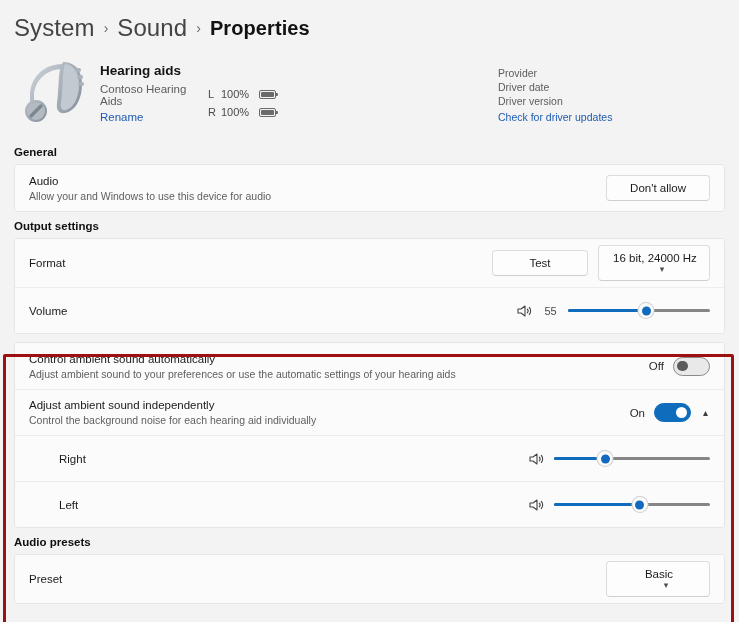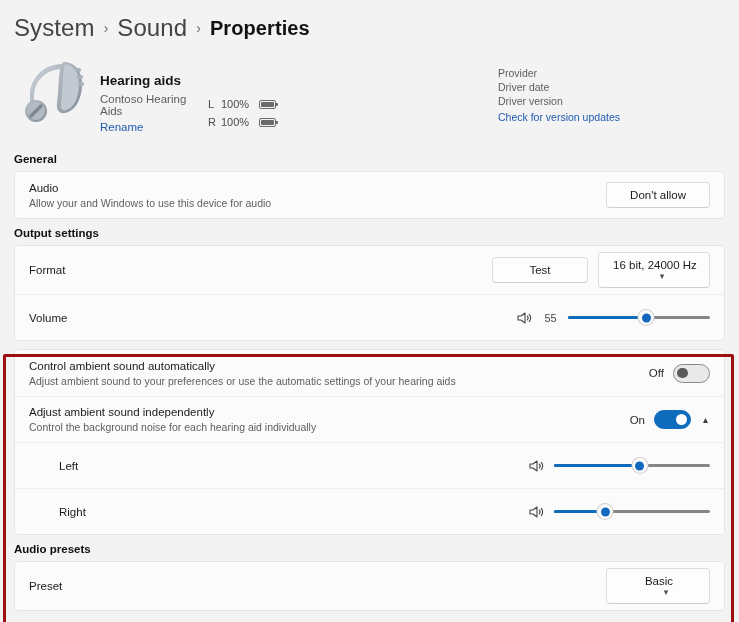--- a/index.html
+++ b/index.html
@@ -15,21 +15,21 @@
   
   .breadcrumb { display: flex; align-items: center; gap: 9px; padding: 14px 0 10px 0; }
   .crumb-link { font-size: 24px; color: #444; letter-spacing: .1px; }
   .crumb-sep { font-size: 14px; color: #6a6a6a; }
   .crumb-current { font-size: 20px; font-weight: bold; color: #121212; letter-spacing: .1px; }
 
   
   .device { display: flex; align-items: flex-start; padding: 4px 0 12px 4px; }
   .device-icon { width: 74px; height: 70px; flex: 0 0 74px; position: relative; }
   .device-info { margin-left: 8px; padding-top: 7px; }
-  .device-name { font-size: 13.5px; font-weight: bold; color: #151515; margin-top: 10px; }
+  .device-name { font-size: 13.5px; font-weight: bold; color: #151515; }
   .device-sub-row { display: flex; align-items: center; margin-top: 5px; }
   .device-model { font-size: 11.5px; color: #5d5d5d; width: 108px; }
   .device-rename { font-size: 11.5px; color: #1f5bb0; text-decoration: none; width: 108px; display: block; margin-top: 4px; }
   .batt-row { display: flex; align-items: center; gap: 6px; font-size: 11px; color: #4a4a4a; }
   .batt-ch { width: 7px; }
   .batt-pct { width: 32px; }
   .batt-icon { display: inline-block; width: 17px; height: 9px; border: 1.2px solid #6a6a6a;
                border-radius: 2px; position: relative; padding: 1px; }
   .batt-icon i { display: block; height: 100%; background: #6a6a6a; border-radius: 1px; }
   .batt-icon::after { content:""; position: absolute; right: -3px; top: 2.2px; width: 2px; height: 3.6px;
@@ -152,21 +152,21 @@
           </div>
         </div>
       </div>
     </div>
   </div>
 
   <div class="driver-block">
     <div class="driver-line">Provider</div>
     <div class="driver-line">Driver date</div>
     <div class="driver-line">Driver version</div>
-    <a class="driver-link" href="#">Check for version updates</a>
+    <a class="driver-link" href="#">Check for driver updates</a>
   </div>
 
   <div class="section-head">General</div>
   <div class="card">
     <div class="row">
       <div class="texts">
         <div class="row-title">Audio</div>
         <div class="row-desc">Allow your and Windows to use this device for audio</div>
       </div>
       <div class="right">
@@ -238,20 +238,44 @@
           <div class="row-desc">Control the background noise for each hearing aid individually</div>
         </div>
         <div class="right">
           <div class="toggle-wrap">
             <span class="toggle-label">On</span>
             <span class="toggle on">
                 <span class="knob"></span>
               </span>
           </div>
           <span class="expander">▴</span>
+        </div>
+      </div>
+
+      <div class="row sub">
+        <div class="texts">
+          <div class="row-title">Right</div>
+        </div>
+        <div class="right">
+          <div class="slider-group">
+            <span class="spk">
+              <svg width="16" height="14" viewBox="0 0 16 14">
+                <path d="M1 5 H4 L8 2 V12 L4 9 H1 Z" fill="none" stroke="#444" stroke-width="1.1" stroke-linejoin="round"></path>
+                <path d="M10.3 5.2 C11.3 6.2 11.3 7.8 10.3 8.8" fill="none" stroke="#444" stroke-width="1.1" stroke-linecap="round"></path>
+                <path d="M12.3 3.5 C14.1 5.3 14.1 8.7 12.3 10.5" fill="none" stroke="#444" stroke-width="1.1" stroke-linecap="round"></path>
+              </svg>
+            </span>
+            <div class="slider" style="width:156px">
+              <span class="track"></span>
+              <span class="fill" style="width: 33%;"></span>
+              <span class="thumb" style="left: 33%;">
+                  <i></i>
+                </span>
+            </div>
+          </div>
         </div>
       </div>
 
       <div class="row sub">
         <div class="texts">
           <div class="row-title">Left</div>
         </div>
         <div class="right">
           <div class="slider-group">
             <span class="spk">
@@ -264,44 +288,20 @@
             <div class="slider" style="width:156px">
               <span class="track"></span>
               <span class="fill" style="width: 55%;"></span>
               <span class="thumb" style="left: 55%;">
                   <i></i>
                 </span>
             </div>
           </div>
         </div>
       </div>
-
-      <div class="row sub">
-        <div class="texts">
-          <div class="row-title">Right</div>
-        </div>
-        <div class="right">
-          <div class="slider-group">
-            <span class="spk">
-              <svg width="16" height="14" viewBox="0 0 16 14">
-                <path d="M1 5 H4 L8 2 V12 L4 9 H1 Z" fill="none" stroke="#444" stroke-width="1.1" stroke-linejoin="round"></path>
-                <path d="M10.3 5.2 C11.3 6.2 11.3 7.8 10.3 8.8" fill="none" stroke="#444" stroke-width="1.1" stroke-linecap="round"></path>
-                <path d="M12.3 3.5 C14.1 5.3 14.1 8.7 12.3 10.5" fill="none" stroke="#444" stroke-width="1.1" stroke-linecap="round"></path>
-              </svg>
-            </span>
-            <div class="slider" style="width:156px">
-              <span class="track"></span>
-              <span class="fill" style="width: 33%;"></span>
-              <span class="thumb" style="left: 33%;">
-                  <i></i>
-                </span>
-            </div>
-          </div>
-        </div>
-      </div>
     </div>
   </div>
 
   <div class="section-head">Audio presets</div>
   <div class="card">
     <div class="row">
       <div class="texts">
         <div class="row-title">Preset</div>
       </div>
       <div class="right">

